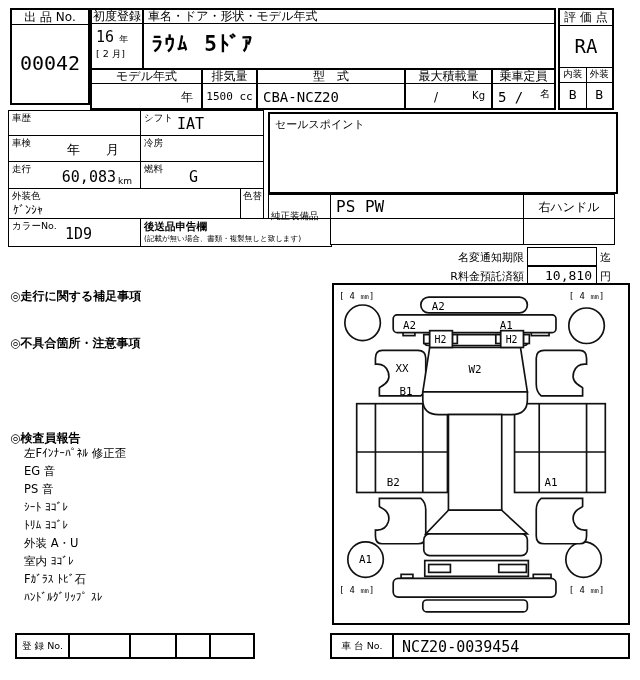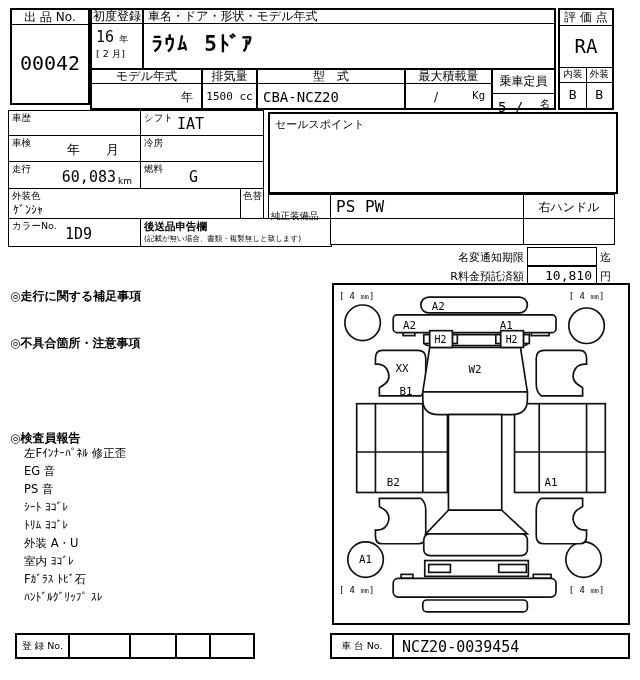--- a/index.html
+++ b/index.html
@@ -54,21 +54,21 @@
     <div class="val" style="font-size:14px;padding:5px 0 0 5px;">CBA-NCZ20</div>
   </div>
   <div class="box" style="left:404px;top:68px;width:89px;height:42px;">
     <div class="lblrow c" style="height:14px;">最大積載量</div>
     <div style="font-size:12px;padding-top:6px;position:relative;">
       <span style="position:absolute;left:28px;">/</span>
       <span style="position:absolute;right:6px;font-size:10px;">Kg</span>
     </div>
   </div>
   <div class="box" style="left:491px;top:68px;width:65px;height:42px;">
-    <div class="lblrow c" style="height:24px;font-family:Liberation Mono, monospace;">乗車定員</div>
+    <div class="lblrow c" style="height:14px;font-family:Liberation Mono, monospace;">乗車定員</div>
     <div style="padding-top:5px;position:relative;">
       <span class="val" style="position:absolute;left:5px;font-size:14px;">5 /</span>
       <span style="position:absolute;right:4px;font-size:10px;top:3px;">名</span>
     </div>
   </div>
 
   <div class="box" style="left:558px;top:8px;width:56px;height:102px;">
     <div class="lblrow c" style="height:16px;">評 価 点</div>
     <div class="val" style="height:42px;border-bottom:1.5px solid #000;box-sizing:border-box;font-size:19px;text-align:center;line-height:40px;">RA</div>
     <div style="display:flex;height:15px;border-bottom:1.5px solid #000;box-sizing:border-box;font-size:9.5px;text-align:center;">

